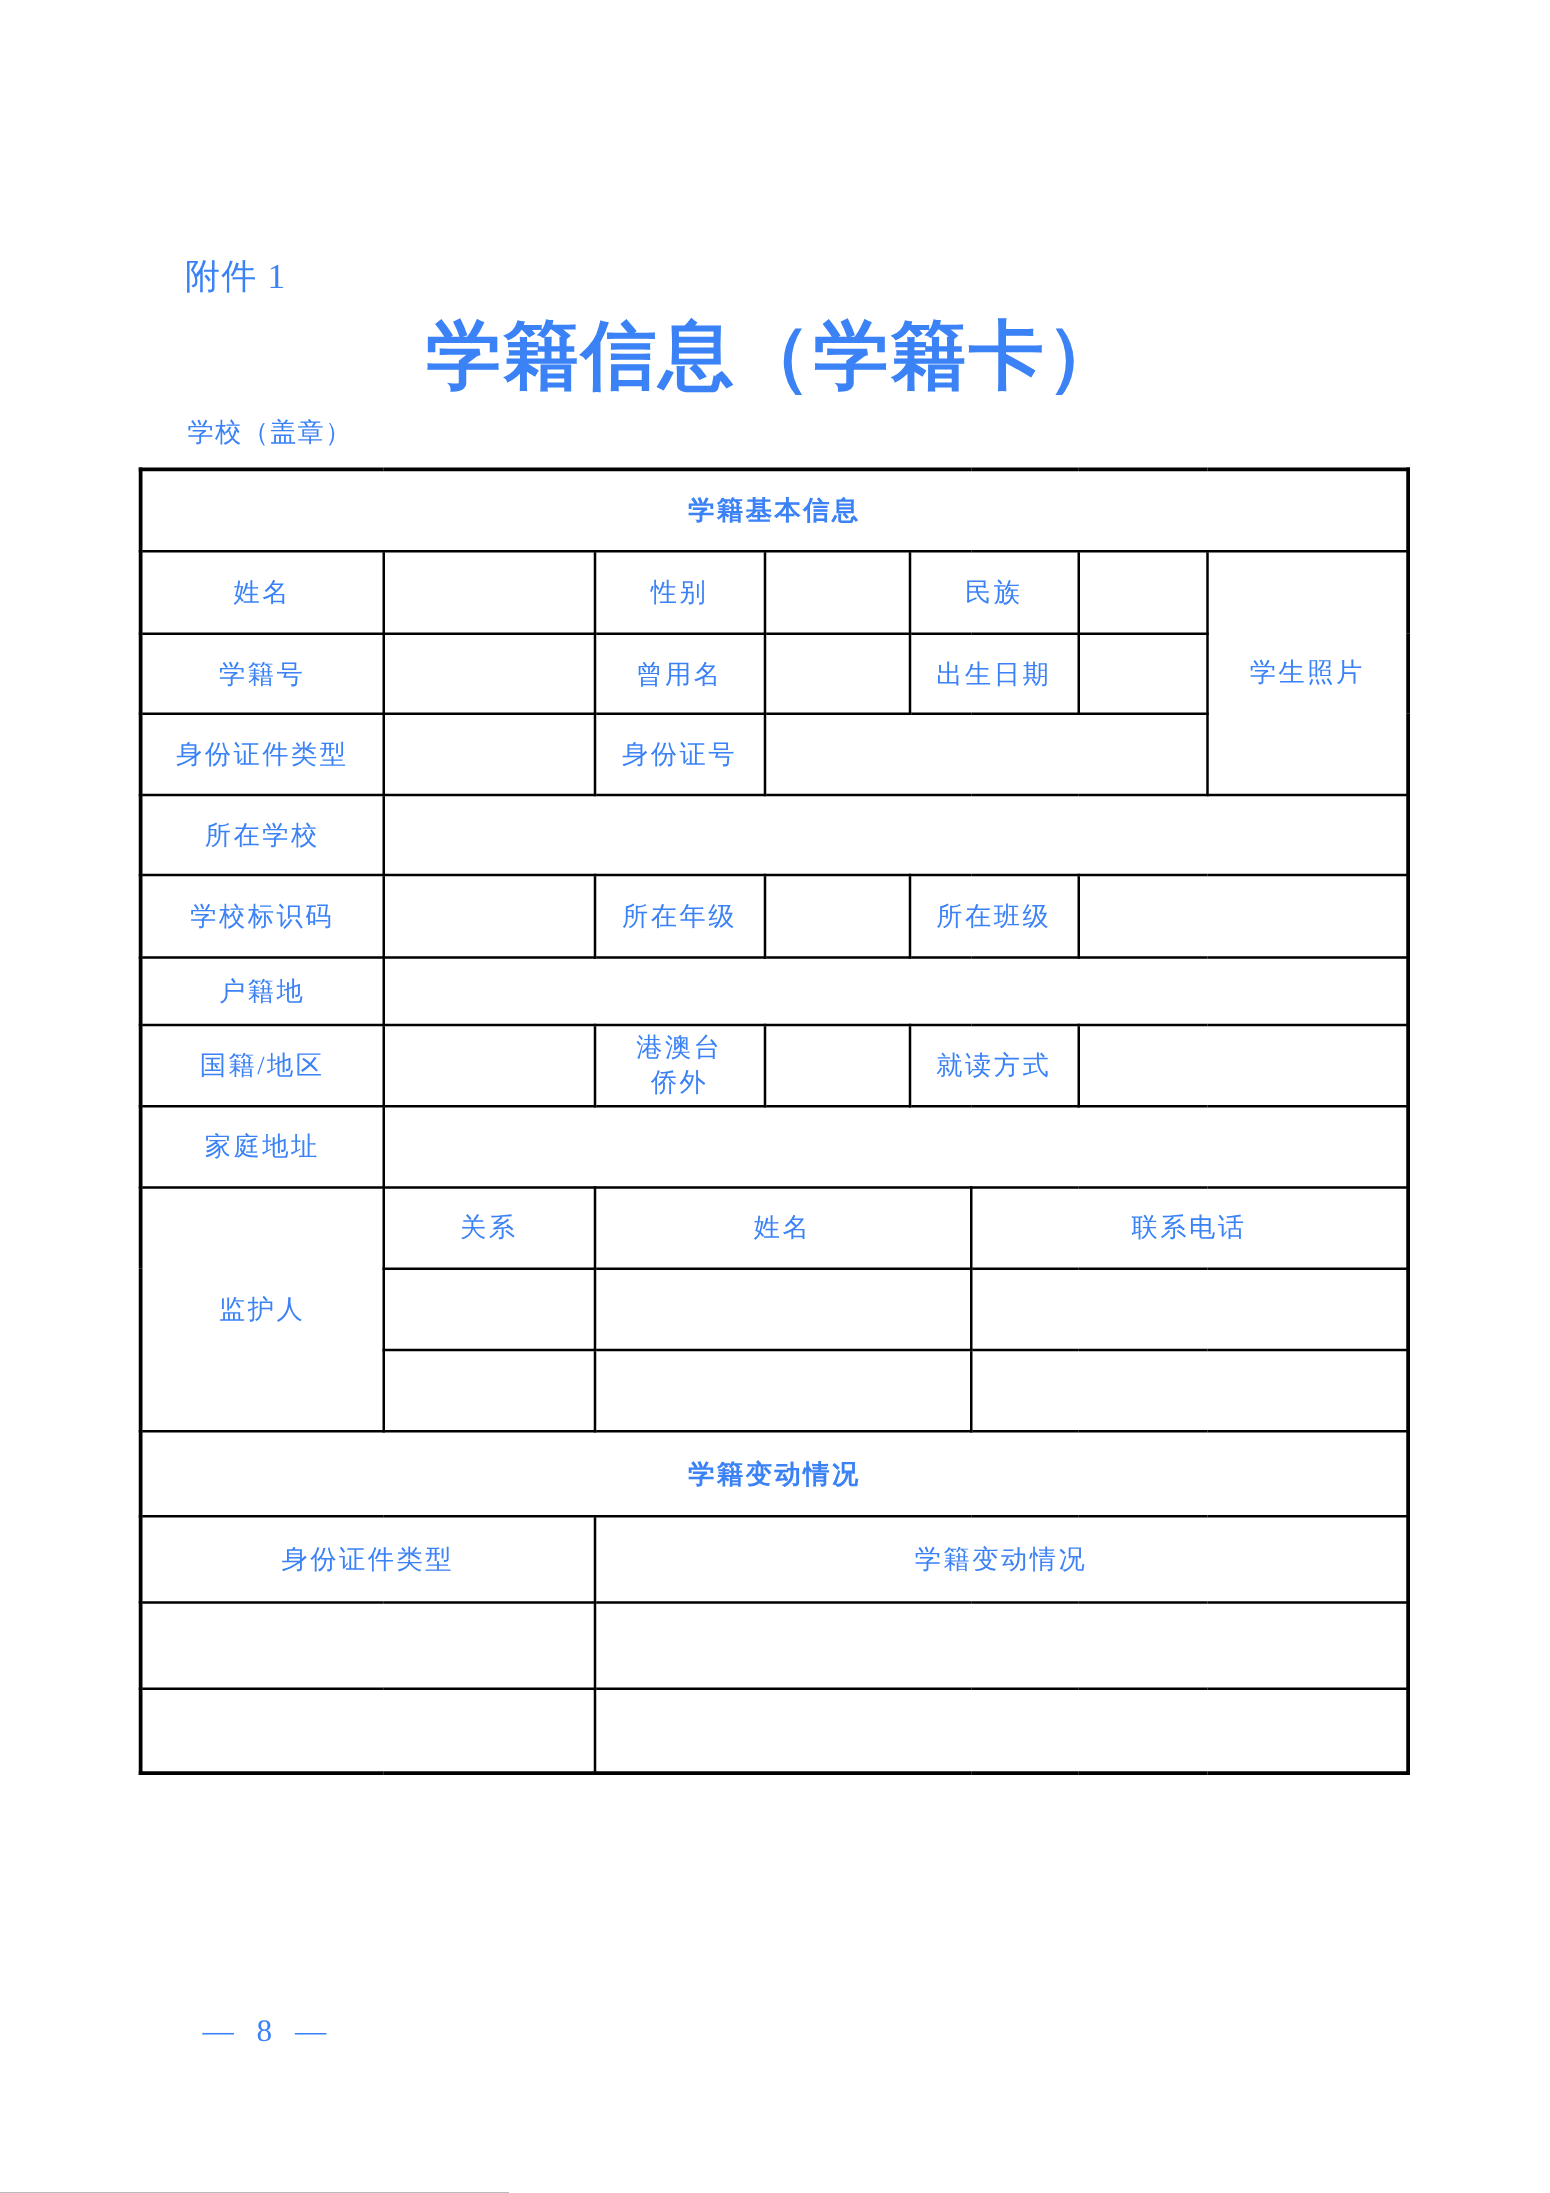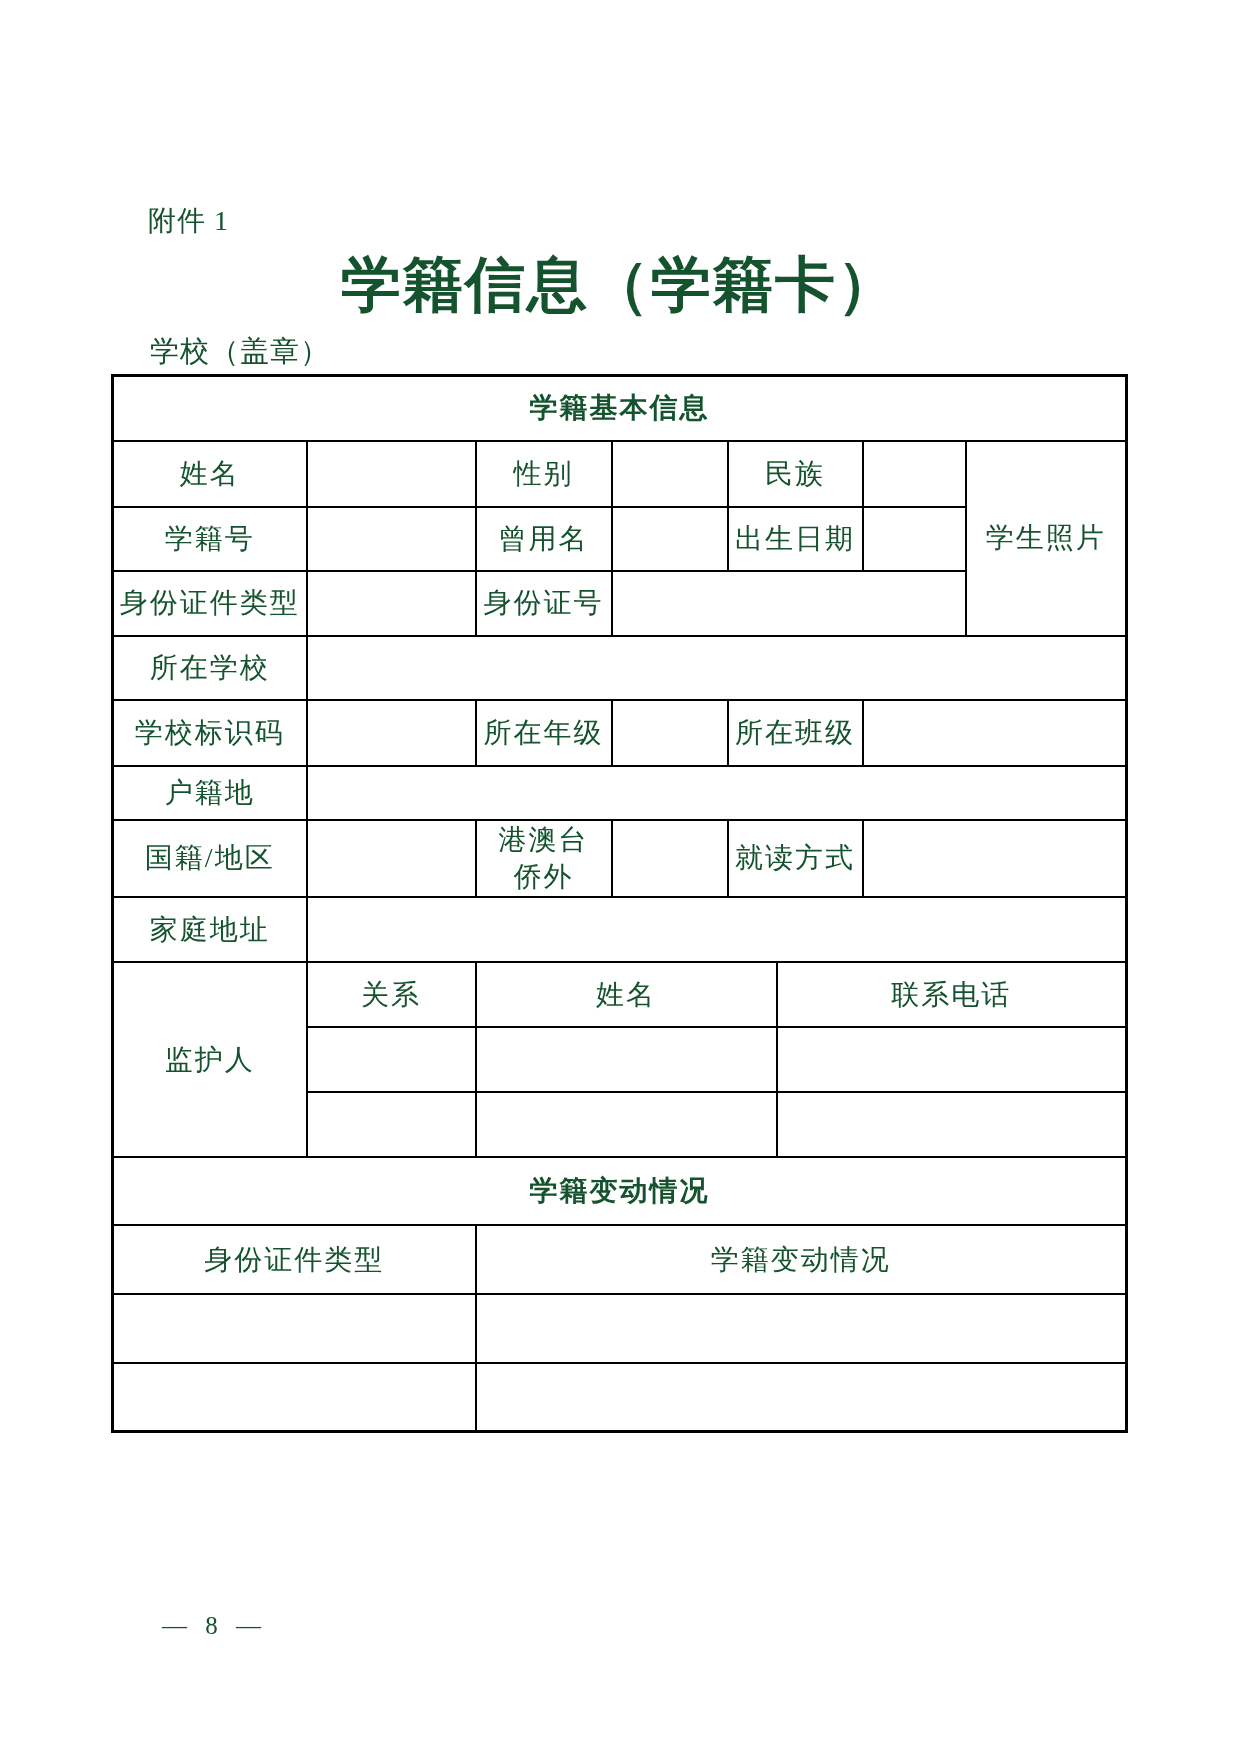--- a/index.html
+++ b/index.html
@@ -1,45 +1,45 @@
 <!DOCTYPE html>
 <html><head>
 <meta charset="utf-8">
 <style>
   html,body{margin:0;padding:0;background:#888;}
   .page{
     position:relative;
     width:1240px;height:1754px;
     background:#ffffff;
     font-family:"Liberation Serif", serif;
-    color:#14532d;
+    color:#3b82f6;
     overflow:hidden;
   }
   .attachment{
     position:absolute;left:148px;top:202px;
     font-size:28px;letter-spacing:1px;
   }
   .doc-title{
     position:absolute;left:113px;top:245px;width:1014px;
     text-align:center;font-size:60px;font-weight:bold;
     letter-spacing:2px;
   }
   .school-seal{
     position:absolute;left:150px;top:332px;
-    font-size:29px;letter-spacing:1px;
+    font-size:21px;letter-spacing:1px;
   }
   table.form{
     position:absolute;left:111px;top:374px;
     border-collapse:collapse;table-layout:fixed;
     width:1016px;
     border:3px solid #000;
   }
   table.form td{
     border:2px solid #000;
-    font-size:28px;
+    font-size:21px;
     text-align:center;vertical-align:middle;
     padding:0;
     letter-spacing:2px;
     overflow:hidden;
   }
   td.sec{
     font-family:"Liberation Sans", sans-serif;
     font-weight:bold;font-size:25px;letter-spacing:3px;
   }
   td.two-line{line-height:1.35;margin-top:42px;}

